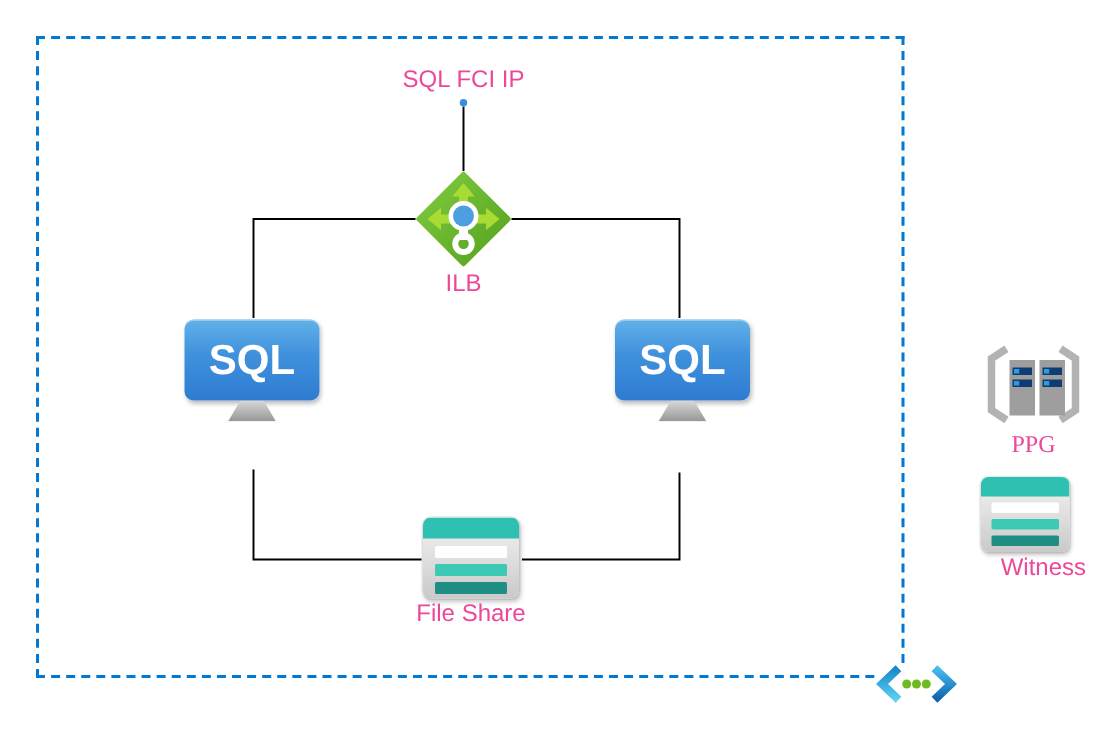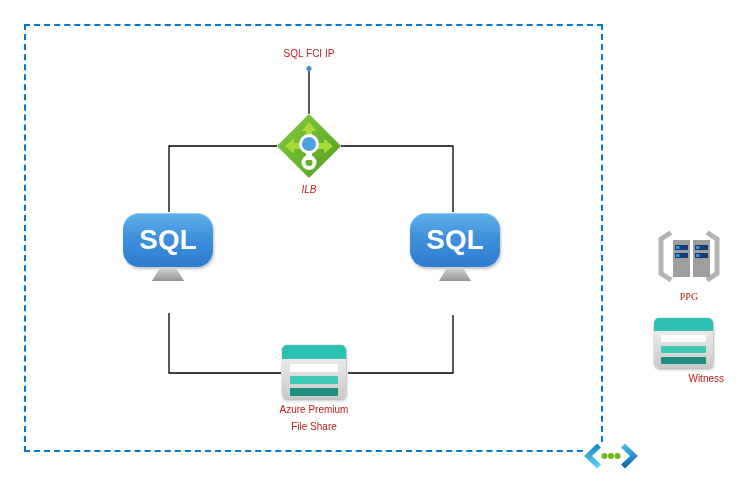--- a/index.html
+++ b/index.html
@@ -6,26 +6,26 @@
   .stage {
     position:relative; width:746px; height:487px; background:#ffffff;
     font-family:"Liberation Sans", sans-serif; color:#000; overflow:hidden;
   }
   .boundary {
     position:absolute; left:24px; top:24px; width:579px; height:428px;
     box-sizing:border-box; border:2px dashed #0078D4; z-index:1;
   }
   .connectors { position:absolute; left:0; top:0; z-index:2; }
   .node-label {
-    position:absolute; font-size:10px; line-height:17px; text-align:center;
-    color:#b91c1c; z-index:4; white-space:nowrap;
+    position:absolute; font-size:16px; line-height:17px; text-align:center;
+    color:#ec4899; z-index:4; white-space:nowrap;
   }
   
   .monitor {
-    position:absolute; width:90px; height:54px; border-radius:16px; z-index:3;
+    position:absolute; width:90px; height:54px; border-radius:6px; z-index:3;
     background:linear-gradient(180deg,#60B1E8 0%, #3F90DC 45%, #2E7CD2 100%);
     box-shadow:inset 0 1px 0 rgba(255,255,255,.35), 1px 2px 3px rgba(0,0,0,.25);
     display:flex; align-items:center; justify-content:center;
   }
   .sql-text {
     color:#fff; font-weight:bold; font-size:28px; line-height:28px; letter-spacing:0px;
   }
   .stand {
     position:absolute; width:32px; height:14px; z-index:3;
     background:linear-gradient(180deg,#D8D8D8,#969696);
@@ -84,42 +84,41 @@
     <g fill="#A8DC35">
       <path d="M33,9 L40.5,18 L36,18 L36,26 L30,26 L30,18 L25.5,18 Z"></path>
       <path d="M9,33 L18,25.5 L18,30 L26,30 L26,36 L18,36 L18,40.5 Z"></path>
       <path d="M57,33 L48,25.5 L48,30 L40,30 L40,36 L48,36 L48,40.5 Z"></path>
     </g>
     <circle cx="33" cy="31" r="10" fill="#FFFFFF"></circle>
     <rect x="30" y="36" width="6" height="11" fill="#FFFFFF"></rect>
     <circle cx="33" cy="49.5" r="5.5" fill="none" stroke="#FFFFFF" stroke-width="4"></circle>
     <circle cx="33" cy="31" r="7" fill="#4D9FE0"></circle>
   </svg>
-  <div class="node-label" style="left:279px; top:181px; width:60px;font-style:italic;">ILB</div>
+  <div class="node-label" style="left:279px; top:181px; width:60px;">ILB</div>
 
   <div class="monitor" style="left:123px; top:213px;">
     <span class="sql-text">SQL</span>
   </div>
   <div class="stand" style="left:152px; top:267px;"></div>
 
   <div class="monitor" style="left:410px; top:213px;">
     <span class="sql-text">SQL</span>
   </div>
   <div class="stand" style="left:439px; top:267px;"></div>
 
   <div class="fileshare main">
     <div class="fs-header"></div>
     <div class="fs-body">
       <div class="fs-bar bar-white"></div>
       <div class="fs-bar bar-teal"></div>
       <div class="fs-bar bar-dark"></div>
     </div>
   </div>
   <div class="node-label" style="left:248px; top:401px; width:132px;">
-    <div>Azure Premium</div>
     <div>File Share</div>
   </div>
 
   <svg class="icon-abs" style="left:657px; top:228px;" width="64" height="58" viewBox="0 0 64 58">
     <g stroke="#B3B3B3" stroke-width="5" fill="none">
       <path d="M14,4.5 L4,11 L4,45.5 L14,52"></path>
       <path d="M50,4.5 L60,11 L60,45.5 L50,52"></path>
     </g>
     <rect x="16" y="12" width="17" height="37" fill="#9E9E9E"></rect>
     <rect x="36" y="12" width="17" height="37" fill="#9E9E9E"></rect>

